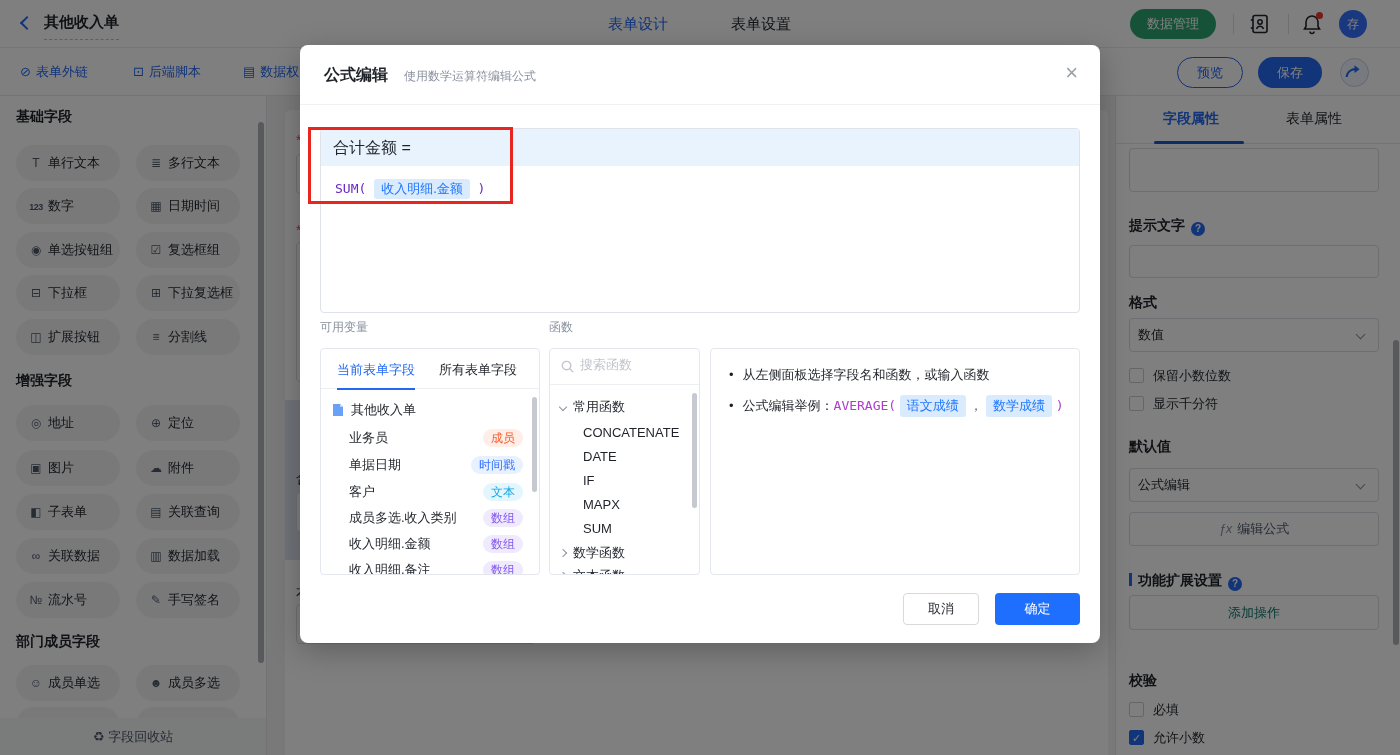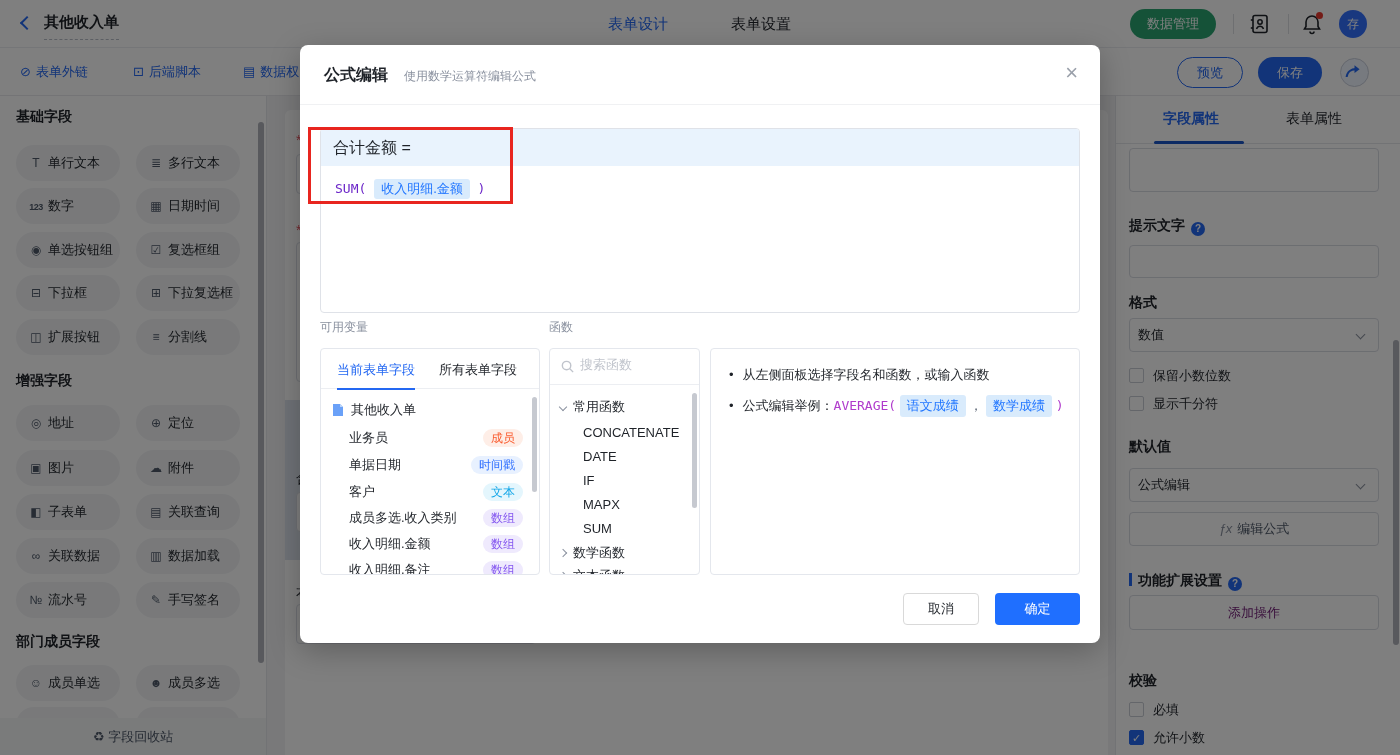--- a/index.html
+++ b/index.html
@@ -207,21 +207,21 @@
   <div class="rp-label" style="top:121px"><span>提示文字</span><span class="help-q">?</span></div>
   <div class="rp-box" style="top:149px;height:33px"></div>
   <div class="rp-label" style="top:198px">格式</div>
   <div class="rp-select" style="top:222px"><span>数值</span><span class="chev"></span></div>
   <div class="cb-row" style="top:272px"><span class="cb"></span><span>保留小数位数</span></div>
   <div class="cb-row" style="top:300px"><span class="cb"></span><span>显示千分符</span></div>
   <div class="rp-label" style="top:342px">默认值</div>
   <div class="rp-select" style="top:372px"><span>公式编辑</span><span class="chev"></span></div>
   <div class="rp-btn" style="top:416px"><span style="font-style:italic;color:#8a919f;margin-right:5px">ƒx</span><span>编辑公式</span></div>
   <div class="rp-label" style="top:476px"><span class="bar-prefix"></span><span>功能扩展设置</span><span class="help-q">?</span></div>
-  <div class="rp-btn" style="top:499px;height:35px;line-height:33px;color:#701a75">添加操作</div>
+  <div class="rp-btn" style="top:499px;height:35px;line-height:33px;color:#0f766e">添加操作</div>
   <div class="rp-label" style="top:576px">校验</div>
   <div class="cb-row" style="top:606px"><span class="cb"></span><span>必填</span></div>
   <div class="cb-row" style="top:634px"><span class="cb on"></span><span>允许小数</span></div>
   <div class="rp-scroll"></div>
 </div>
 
 <div class="overlay"></div>
 
 <div class="modal">
   <div class="m-header">

